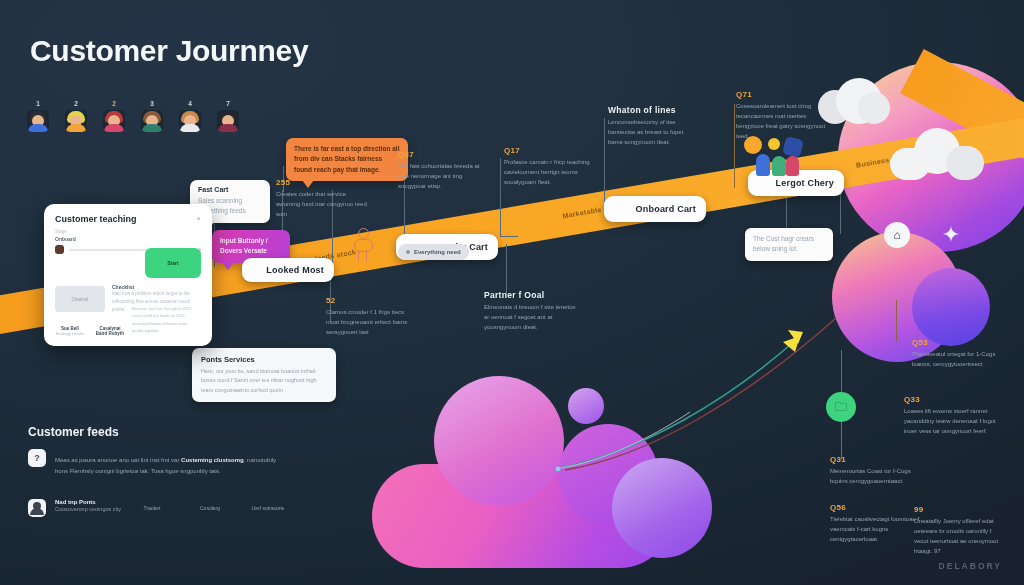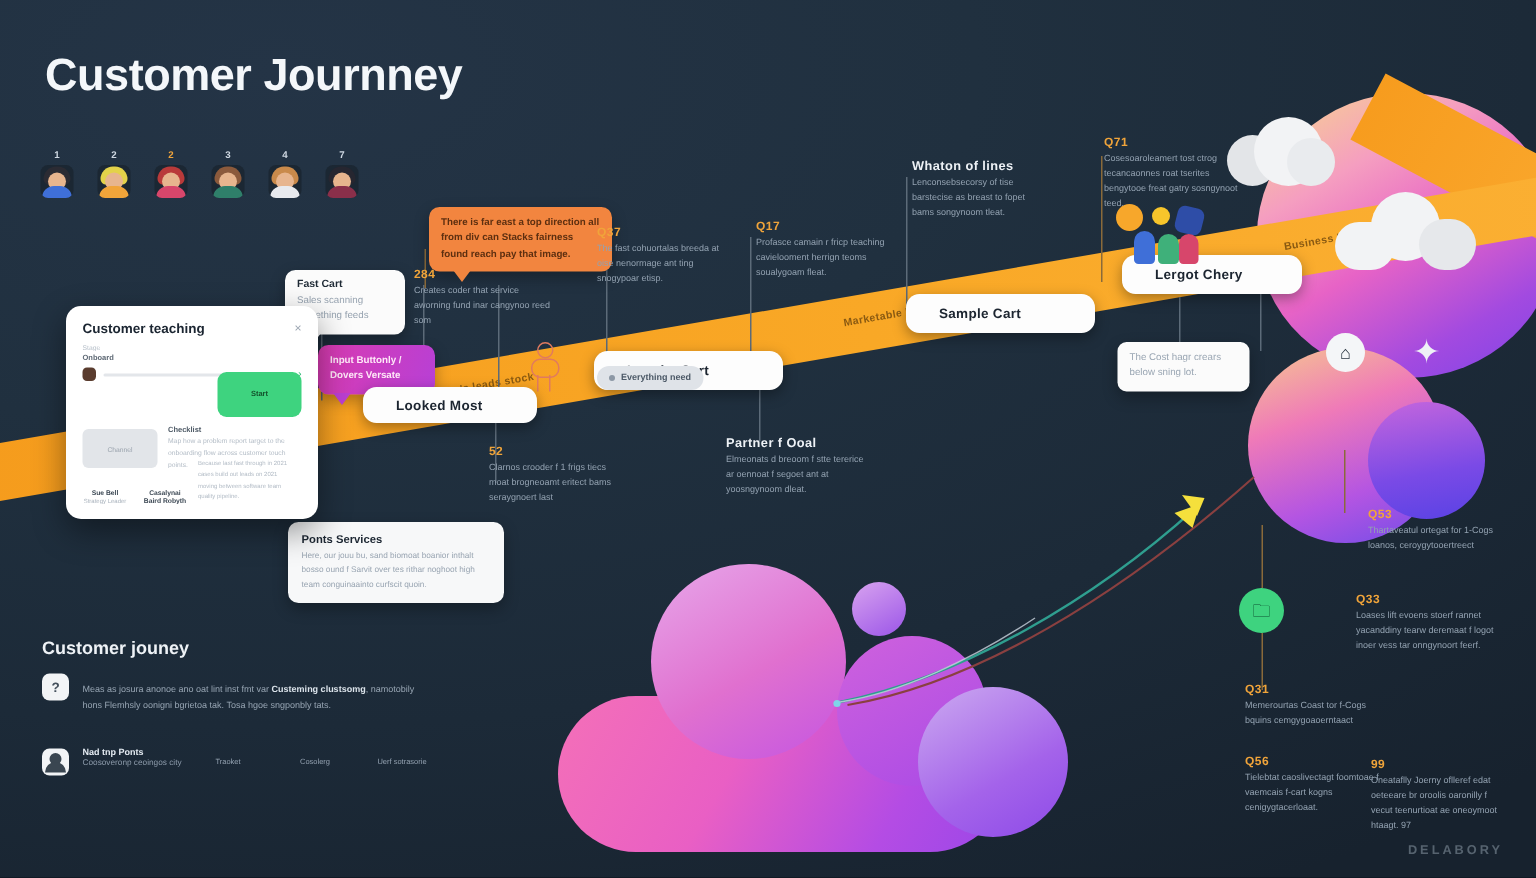--- a/index.html
+++ b/index.html
@@ -51,22 +51,22 @@
   .band-word{position:absolute;color:#8a5a12;font-size:7px;font-weight:700;letter-spacing:.3px;white-space:nowrap;}
 
   
   .conn{position:absolute;background:#5c6b79;}
   .conn.v{width:1px;}
   .conn.h{height:1px;}
   .conn.gold{background:#8a6a3a;}
 
   
   .pill{position:absolute;background:#fdfdfd;border-radius:9px;
-    box-shadow:0 3px 9px rgba(0,0,0,.35);display:flex;align-items:center;justify-content:flex-start;
-    color:#1c2530;font-size:9px;font-weight:700;letter-spacing:.2px;white-space:nowrap;padding:0 22px;}
+    box-shadow:0 3px 9px rgba(0,0,0,.35);display:flex;align-items:center;justify-content:flex-end;
+    color:#1c2530;font-size:9px;font-weight:700;letter-spacing:.2px;white-space:nowrap;padding:0 10px;}
   .chipline{position:absolute;background:#dfe3e8;border-radius:8px;height:16px;
     display:flex;align-items:center;gap:4px;padding:0 8px;color:#4b5866;font-size:6px;font-weight:600;}
   .chipline .dotc{width:4px;height:4px;border-radius:50%;background:#8d98a5;}
 
   
   .tblock{position:absolute;width:92px;}
   .tblock .hd{color:#f0a43a;font-size:8px;font-weight:700;letter-spacing:.3px;margin-bottom:3px;}
   .tblock .hd.white{color:#eef2f6;font-size:8.5px;}
   .tblock .bd{color:#93a2b1;font-size:6px;line-height:1.65;filter:blur(.35px);}
 
@@ -324,21 +324,21 @@
       <span class="l2"></span>
   </div>
 
   <div class="pill" style="left:242px;top:258px;width:72px;height:24px;">
     <span>Looked Most</span>
   </div>
   <div class="pill" style="left:396px;top:234px;width:82px;height:26px;">
     <span>Lenghy Cart</span>
   </div>
   <div class="pill" style="left:604px;top:196px;width:82px;height:26px;">
-    <span>Sample Cart</span>
+    <span>Onboard Cart</span>
   </div>
   <div class="pill" style="left:748px;top:170px;width:76px;height:26px;">
     <span>Lergot Chery</span>
   </div>
 
   <div class="chipline" style="left:398px;top:244px;">
     <span class="dotc"></span>
     <span>Everything need</span>
   </div>
 
@@ -354,21 +354,21 @@
     <span style="color:#2a3642;font-size:12px;line-height:1;">⌂</span>
   </div>
   <div class="circ-icon" id="icon-folder">
     <span style="color:#0f5132;font-size:12px;line-height:1;">🗀</span>
   </div>
   <div class="circ-icon" id="icon-sparkle">
     <span style="color:#eef2f6;font-size:22px;line-height:1;">✦</span>
   </div>
 
   <div class="tblock" style="left:276px;top:178px;">
-    <div class="hd">284</div>
+    <div class="hd">255</div>
     <div class="bd">Creates coder that service aworning fund inar cangynoo reed som</div>
   </div>
   <div class="tblock" style="left:398px;top:150px;">
     <div class="hd">Q37</div>
     <div class="bd">The fast cohuortalas breeda at oise nenormage ant ting snogypoar etisp.</div>
   </div>
   <div class="tblock" style="left:504px;top:146px;">
     <div class="hd">Q17</div>
     <div class="bd">Profasce camain r fricp teaching cavielooment herrign teoms soualygoam fleat.</div>
   </div>
@@ -445,21 +445,21 @@
       <div class="pp">
         <span class="av"></span>
         <div class="n">Casalynai Baird Robyth</div>
         <div class="r"></div>
       </div>
     </div>
     <div class="btxt">Because last fast through in 2021 cases build out leads on 2021 moving between software team quality pipeline.</div>
   </div>
 
   <div id="legend">
-    <div class="h">Customer jouney</div>
+    <div class="h">Customer feeds</div>
     <div class="row">
       <span class="qbox">?</span>
       <p class="p"><span>Meas as josura anonoe ano oat lint inst fmt var </span><b>Custeming clustsomg</b><span>, namotobily hons Flemhsly oonigni bgrietoa tak. Tosa hgoe sngponbly tats.</span></p>
     </div>
     <div class="row2">
       <span class="ubox"></span>
       <div>
         <div class="uh">Nad tnp Ponts</div>
         <div class="ub">Coosoveronp ceoingos city</div>
       </div>

